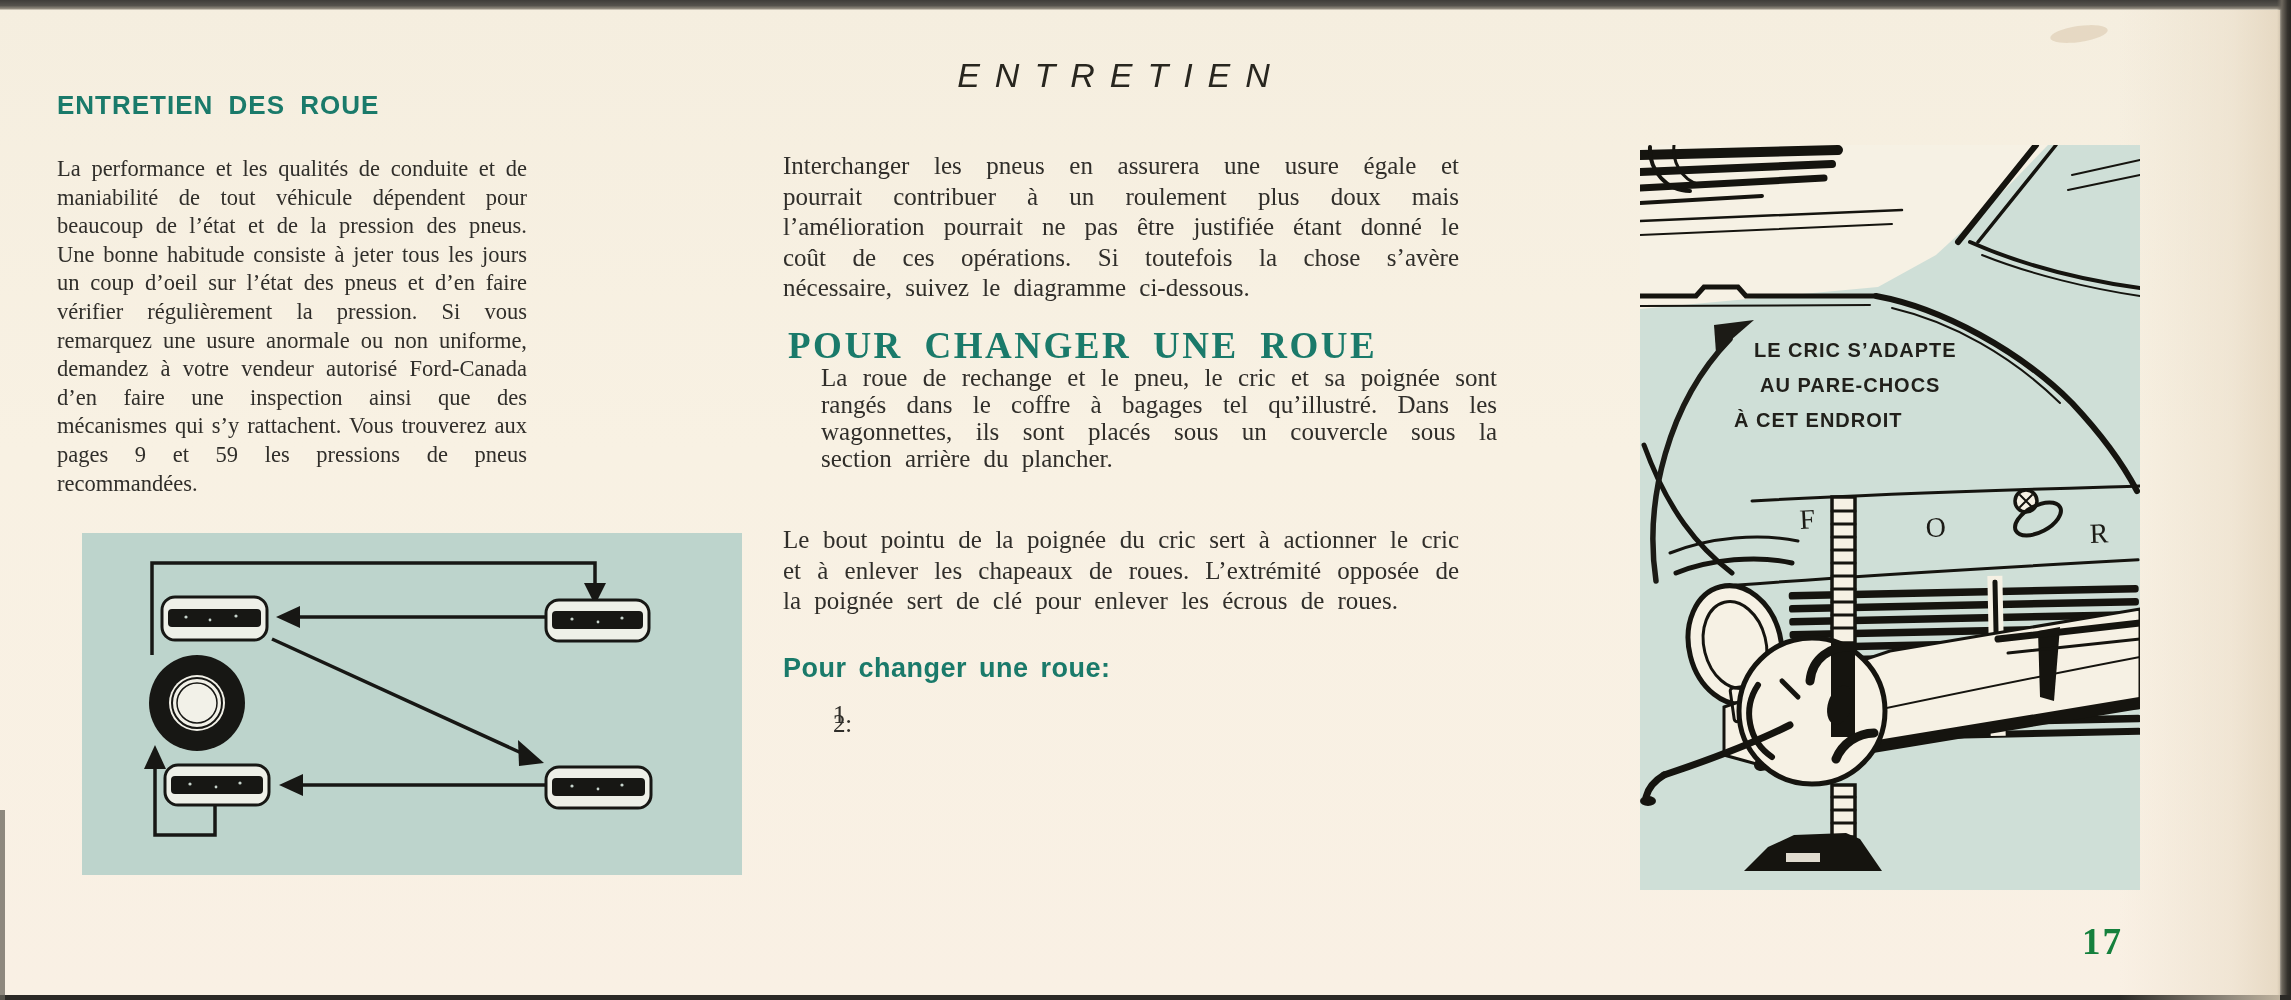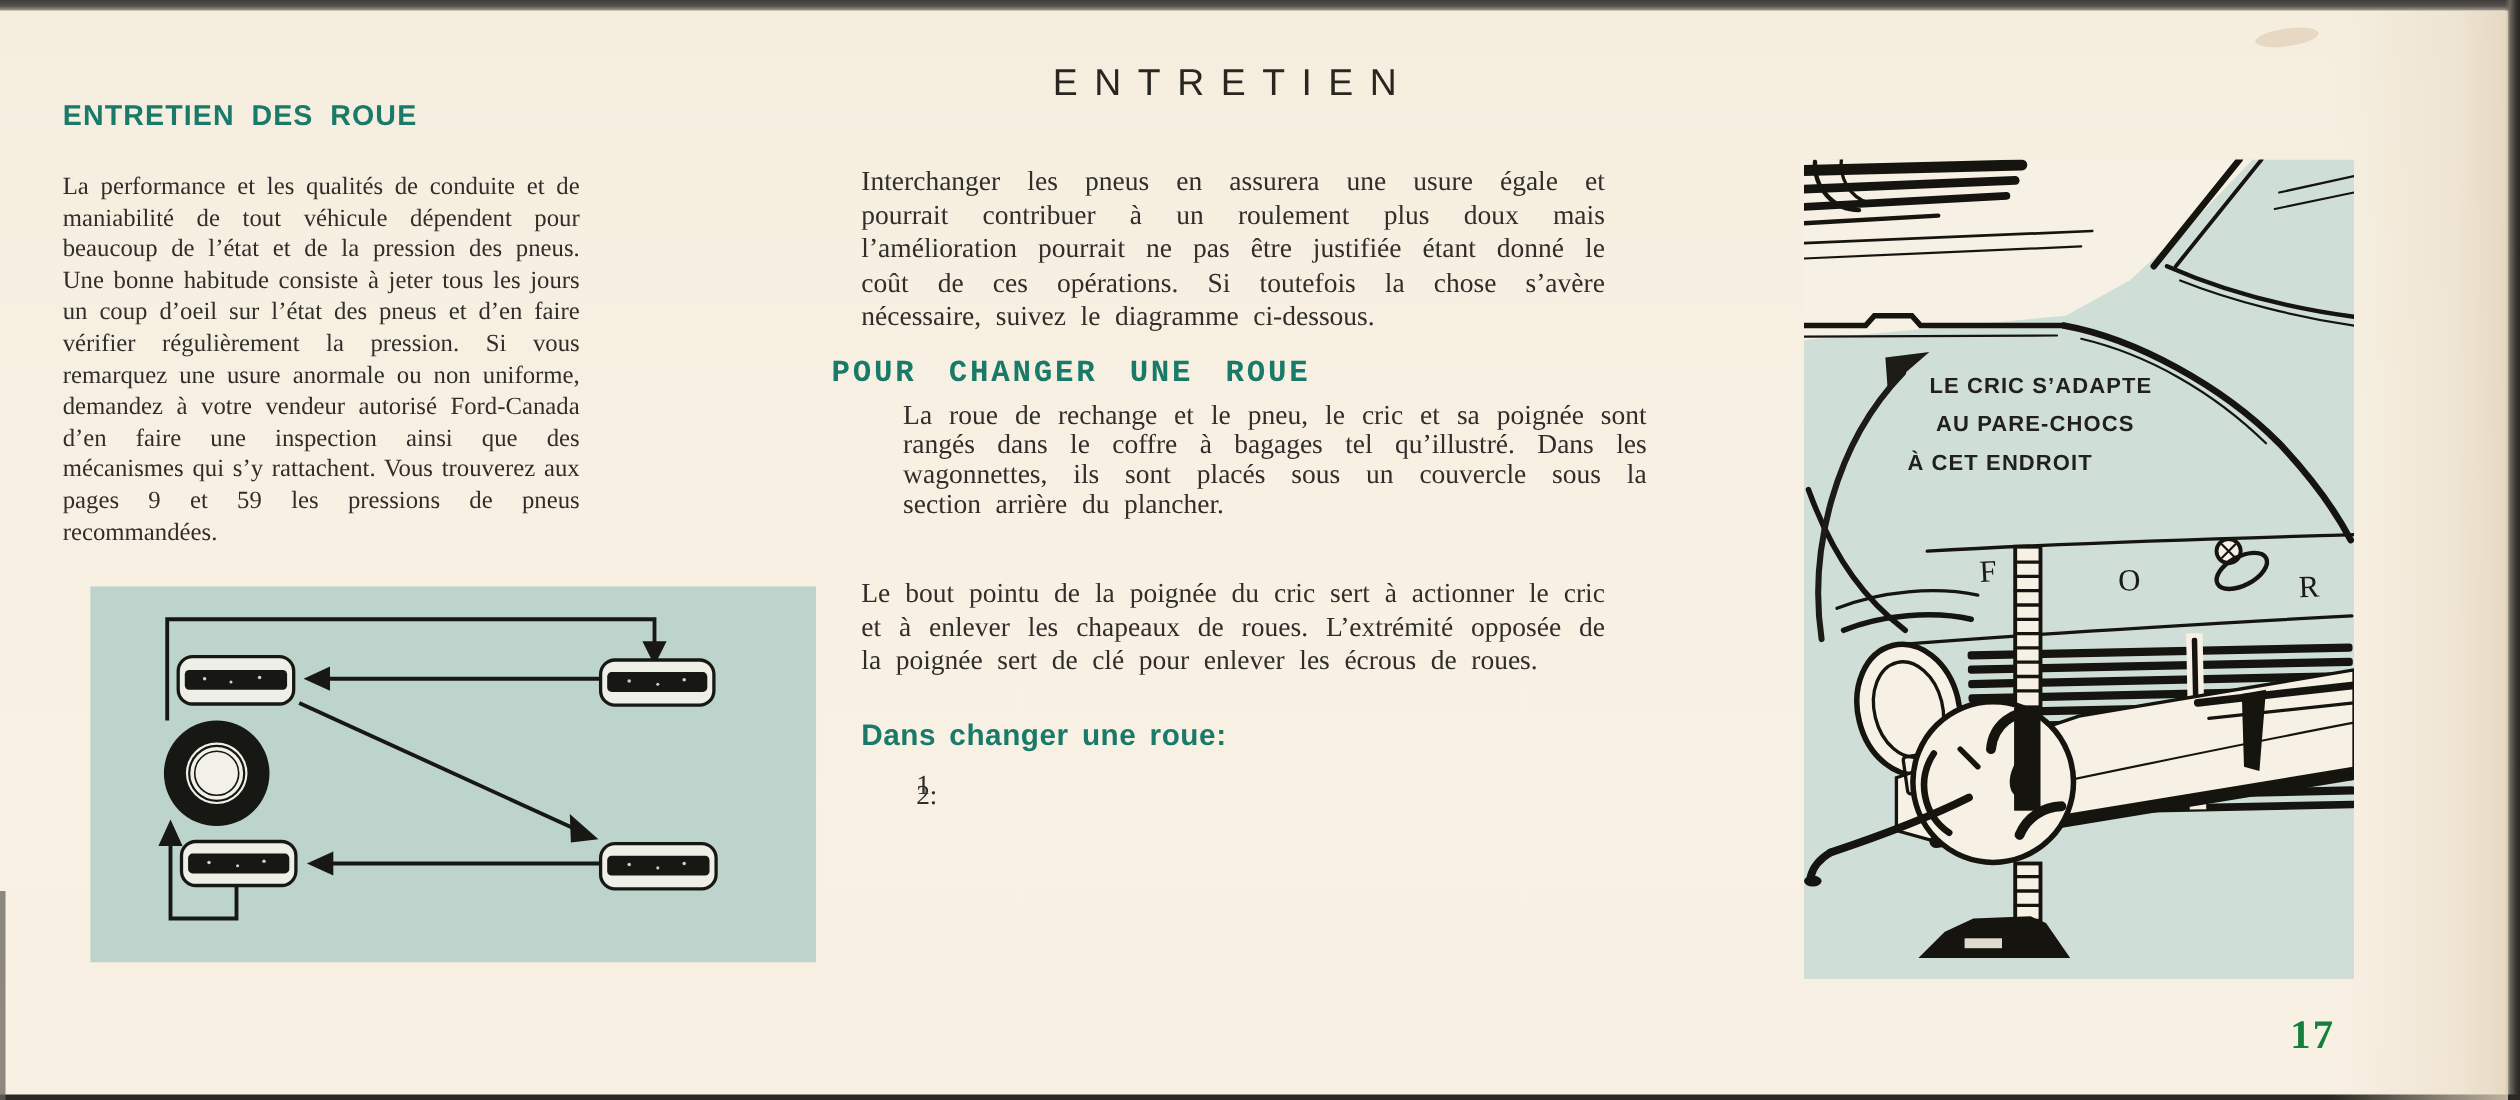--- a/index.html
+++ b/index.html
@@ -24,32 +24,32 @@
     background:linear-gradient(90deg,rgba(120,114,104,0) 0%,#6d675d 35%,#35322d 75%,#272521 100%);}
   .scan-bottom{left:0;bottom:0;width:2291px;height:5px;background:#2b2926;}
   .scan-left-corner{left:0;top:810px;width:5px;height:190px;background:#6a665c;opacity:.75;}
   .edge-shade{top:10px;left:2120px;width:160px;height:990px;
     background:linear-gradient(90deg,rgba(236,226,208,0) 0%,rgba(233,220,199,.55) 70%,rgba(226,211,187,.8) 100%);}
   .smudge{left:2050px;top:26px;width:58px;height:16px;border-radius:50%;
     background:#d9c6ab;opacity:.55;transform:rotate(-8deg);}
   
   .page-title{left:783px;top:56px;width:676px;text-align:center;
     font-family:"Liberation Sans",sans-serif;font-size:34px;font-weight:500;
-    letter-spacing:15px;color:#28261f;}
+    letter-spacing:15px;color:#28261f;font-style:italic;}
   
   .h-left{left:57px;top:90px;font-family:"Liberation Sans",sans-serif;
     font-size:26px;font-weight:bold;color:var(--accent-teal,#1a7a6a);
     letter-spacing:1px;word-spacing:7px;}
   .p-left{left:57px;top:155px;width:470px;font-size:22.5px;line-height:28.6px;
     text-align:justify;word-spacing:2px;}
   
   .p-mid1{left:783px;top:151px;width:676px;font-size:25px;line-height:30.6px;
     text-align:justify;word-spacing:7px;}
-  .h-mid{left:756px;top:324px;font-family:Liberation Mono, monospace;
-    font-size:28px;font-weight:bold;color:var(--accent-teal,#1a7a6a);
+  .h-mid{left:788px;top:324px;font-family:Liberation Serif, serif;
+    font-size:37px;font-weight:bold;color:var(--accent-teal,#1a7a6a);
     letter-spacing:2.5px;word-spacing:10px;}
   .p-mid2{left:821px;top:364px;width:676px;font-size:25px;line-height:27px;
     text-align:justify;word-spacing:7px;}
   .p-mid3{left:783px;top:525px;width:676px;font-size:25px;line-height:30.6px;
     text-align:justify;word-spacing:7px;}
   .h-sub{left:783px;top:653px;font-family:"Liberation Sans",sans-serif;
     font-size:27px;font-weight:bold;color:var(--accent-teal,#1a7a6a);
     letter-spacing:.5px;word-spacing:4px;}
   .steps{left:783px;top:699px;width:676px;}
   .step{position:relative;padding-left:102px;font-size:25px;line-height:31px;
@@ -133,21 +133,21 @@
         <circle cx="516" cy="256" r="1.4" fill="#c7d4cc"></circle>
         <circle cx="540" cy="252" r="1.6" fill="#c7d4cc"></circle>
     </g>
   </svg>
 </div>
 
 <div class="abs p-mid1">Interchanger les pneus en assurera une usure égale et pourrait contribuer à un roulement plus doux mais l’amélioration pourrait ne pas être justifiée étant donné le coût de ces opérations. Si toutefois la chose s’avère nécessaire, suivez le diagramme ci-dessous.</div>
 <div class="abs h-mid">POUR CHANGER UNE ROUE</div>
 <div class="abs p-mid2">La roue de rechange et le pneu, le cric et sa poignée sont rangés dans le coffre à bagages tel qu’illustré. Dans les wagonnettes, ils sont placés sous un couvercle sous la section arrière du plancher.</div>
 <div class="abs p-mid3">Le bout pointu de la poignée du cric sert à actionner le cric et à enlever les chapeaux de roues. L’extrémité opposée de la poignée sert de clé pour enlever les écrous de roues.</div>
-<div class="abs h-sub">Dans changer une roue:</div>
+<div class="abs h-sub">Pour changer une roue:</div>
 <div class="abs steps">
   <div class="step">
     <span class="num">1.</span>
   </div>
   <div class="step">
     <span class="num">2.</span>
   </div>
 </div>
 
 <div class="abs illus-panel">

